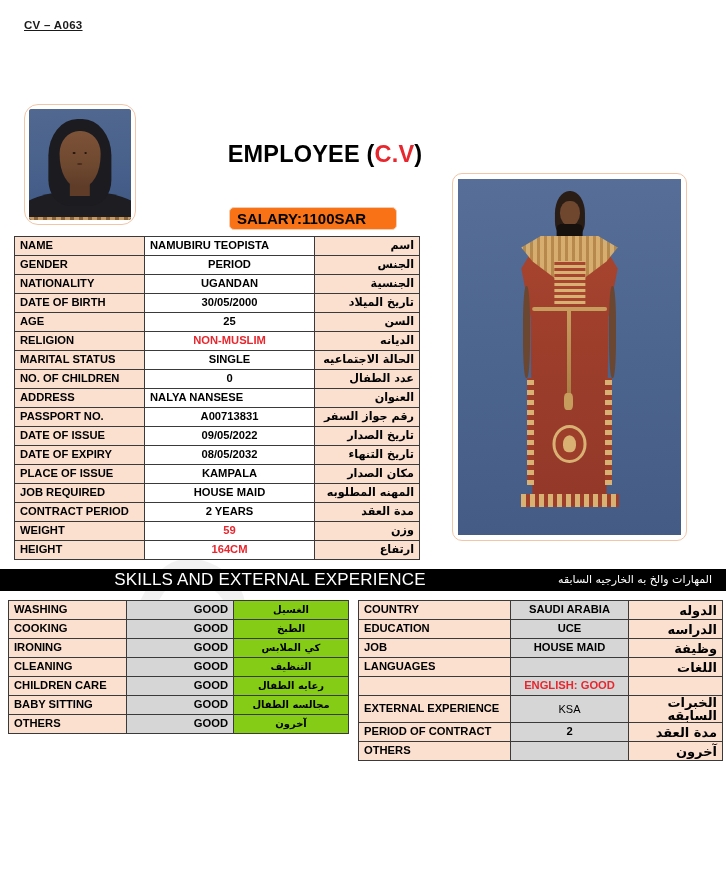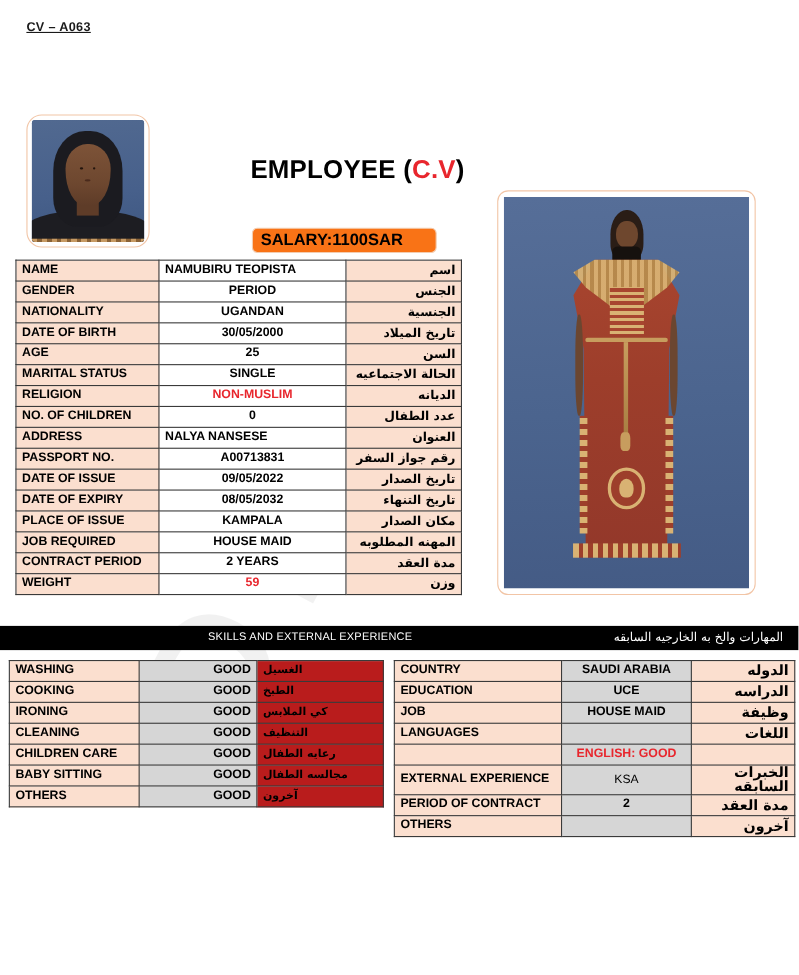--- a/index.html
+++ b/index.html
@@ -228,27 +228,27 @@
     position: absolute;
     left: 0px;
     top: 569px;
     width: 726px;
     height: 22px;
     background: #000000;
     z-index: 4;
   }
   .banner .en {
     position: absolute;
-    left: 12px; top: 0;
+    left: 0; top: 0;
     width: 540px;
     height: 22px;
     line-height: 22px;
     text-align: center;
     color: #ffffff;
-    font-size: 10px;
+    font-size: 17px;
     letter-spacing: 0.2px;
   }
   .banner .ar {
     position: absolute;
     right: 14px; top: 0;
     height: 22px;
     line-height: 22px;
     color: #ffffff;
     font-size: 11px;
     direction: rtl;
@@ -269,21 +269,21 @@
     height: 19px;
     padding: 0 5px;
     font-size: 11.2px;
     font-weight: bold;
     color: #000;
     box-sizing: border-box;
     line-height: 1;
   }
   table.skills.left  td.sk-lbl { width: 118px; background: #fbdfcf; text-align: left; }
   table.skills.left  td.sk-val { width: 107px; background: #d6d6d6; text-align: right; }
-  table.skills.left  td.sk-ar  { width: 115px; background: #b91c1c; text-align: left; direction: rtl;
+  table.skills.left  td.sk-ar  { width: 115px; background: #84cc16; text-align: center; direction: rtl;
                                  font-family: "DejaVu Sans", sans-serif; font-size: 10px; }
   table.skills.right td.sk-lbl { width: 152px; background: #fbdfcf; text-align: left; }
   table.skills.right td.sk-val { width: 118px; background: #d6d6d6; text-align: center; }
   table.skills.right td.sk-ar  { width: 94px;  background: #fbdfcf; text-align: right; direction: rtl;
                                  font-family: "DejaVu Sans", sans-serif; font-size: 13px; }
   td.sk-val.red { color: #e8262d; }
   td.sk-val.plain { font-weight: normal; font-size: 11px; }
 
   
   .declaration {
@@ -389,30 +389,30 @@
           <td class="lbl">DATE OF BIRTH</td>
           <td class="val">30/05/2000</td>
           <td class="ar">تاريخ الميلاد</td>
         </tr>
         <tr>
           <td class="lbl">AGE</td>
           <td class="val">25</td>
           <td class="ar">السن</td>
         </tr>
         <tr>
+          <td class="lbl">RELIGION</td>
+          <td class="val red">NON-MUSLIM</td>
+          <td class="ar">الديانه</td>
+        </tr>
+        <tr>
           <td class="lbl">MARITAL STATUS</td>
           <td class="val">SINGLE</td>
           <td class="ar">الحالة الاجتماعيه</td>
         </tr>
         <tr>
-          <td class="lbl">RELIGION</td>
-          <td class="val red">NON-MUSLIM</td>
-          <td class="ar">الديانه</td>
-        </tr>
-        <tr>
           <td class="lbl">NO. OF CHILDREN</td>
           <td class="val">0</td>
           <td class="ar">عدد الطفال</td>
         </tr>
         <tr>
           <td class="lbl">ADDRESS</td>
           <td class="val lft">NALYA NANSESE</td>
           <td class="ar">العنوان</td>
         </tr>
         <tr>
@@ -442,20 +442,25 @@
         </tr>
         <tr>
           <td class="lbl">CONTRACT PERIOD</td>
           <td class="val">2 YEARS</td>
           <td class="ar">مدة العقد</td>
         </tr>
         <tr>
           <td class="lbl">WEIGHT</td>
           <td class="val red">59</td>
           <td class="ar">وزن</td>
+        </tr>
+        <tr>
+          <td class="lbl">HEIGHT</td>
+          <td class="val red">164CM</td>
+          <td class="ar">ارتفاع</td>
         </tr>
       </tbody>
   </table>
 
   <div class="banner">
     <div class="en">SKILLS AND EXTERNAL EXPERIENCE</div>
     <div class="ar">المهارات والخ به الخارجيه السابقه</div>
   </div>
 
   <table class="skills left">

